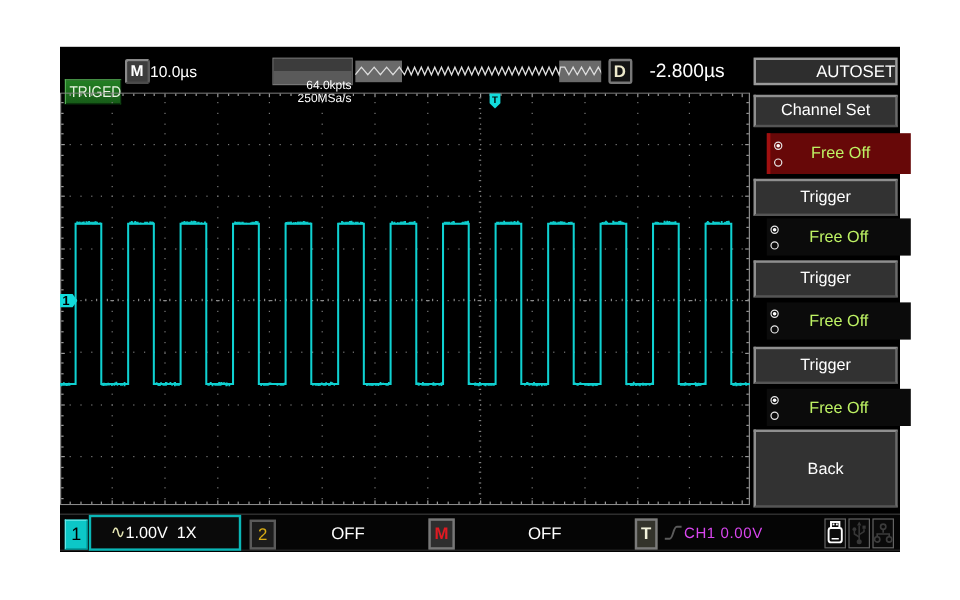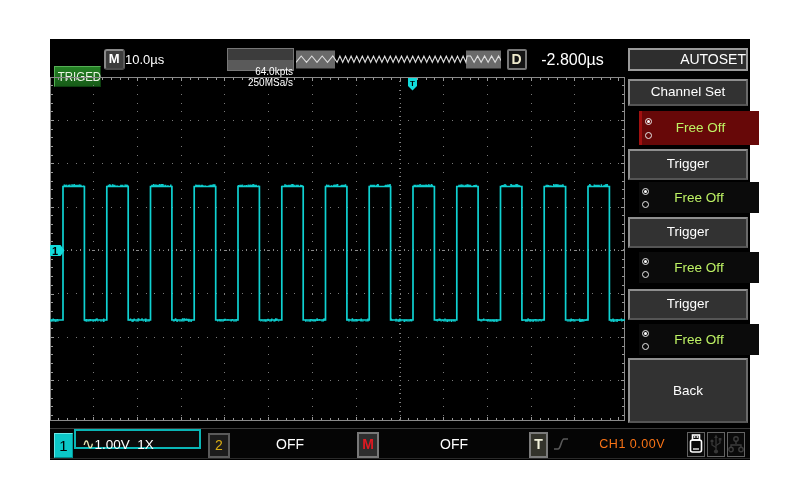--- a/index.html
+++ b/index.html
@@ -15,27 +15,27 @@
 .autoset{left:578px;top:8.5px;width:120px;height:23px;background:#2e2e2e;border:2px solid #9a9a9a;color:#fff;font-size:14px;text-align:right;line-height:18px}
 
 .sbtn{left:578px;width:120px;height:31px;background:#323232;border:2px solid #8f8f8f;border-bottom-color:#555;border-right-color:#6a6a6a;color:#fff;font-size:13.5px;text-align:center;line-height:26px}
 .sopt{left:589px;width:120px;height:31px;background:#0b0b0b;color:#bef264;font-size:13.5px;text-align:center;line-height:31px}
 .sred{background:#670808;border-left:3px solid #a01010;height:34px;line-height:34px}
 .radio{position:absolute;left:3px;width:7px;height:7px;border:1px solid #e8e8e8;border-radius:50%}
 .rdot{position:absolute;left:6px;top:2px;width:3px;height:3px;background:#fff;border-radius:50%}
 
 #bbar{left:0;top:389px;width:700px;height:31px;background:#050505;border-top:1px solid #3a3a3a;border-bottom:1px solid #2a2a2a}
 .c1{left:4px;top:4px;width:19px;height:25px;background:#0cc7c7;border:1px solid #6ae8e8;border-bottom-color:#088;border-right-color:#099;color:#000;font-size:15px;text-align:center;line-height:23px}
-.v1{left:24px;top:0px;width:127px;height:20px;background:#0a0a0a;border:2px solid #0ab6b6;color:#fff;font-size:13.5px;line-height:26px;padding-left:6px}
+.v1{left:24px;top:0px;width:127px;height:30px;background:#0a0a0a;border:2px solid #0ab6b6;color:#fff;font-size:13.5px;line-height:26px;padding-left:16px}
 .c2{left:158px;top:4px;width:22px;height:25px;background:#1c1c1c;border:2px solid #5a5a5a;color:#d8ac14;font-size:14px;text-align:center;line-height:20px}
 .off1{left:180px;top:0;width:120px;height:31px;color:#fff;font-size:14px;text-align:center;line-height:31px}
 .cm{left:307px;top:3px;width:22px;height:26px;background:#2e2e2e;border:2px solid #787878;color:#e01a22;font-size:14px;font-weight:bold;text-align:center;line-height:21px}
 .off2{left:332px;top:0;width:144px;height:31px;color:#fff;font-size:14px;text-align:center;line-height:31px}
 .ct{left:479px;top:3px;width:19px;height:26px;background:#33332b;border:2px solid #7a7a7a;color:#f2f2dc;font-size:14px;font-weight:bold;text-align:center;line-height:21px}
-.ch1{left:502px;top:0;width:113px;height:31px;color:#f97316;font-size:12.5px;text-align:right;line-height:31px;letter-spacing:0.5px}
+.ch1{left:520px;top:0;width:113px;height:31px;color:#d946ef;font-size:12.5px;text-align:left;line-height:31px;letter-spacing:0.5px}
 .icell{top:3px;width:18px;height:25px;background:#0a0a0a;border:1px solid #636363}
 </style></head>
 <body>
 <div id="screen" class="abs">
 
   <div class="abs triged"><span style="display:inline-block;transform:scale(0.88,1);transform-origin:48% 50%;font-size:13px">TRIGED</span></div>
   <div class="abs mbox">M</div>
   <div class="abs tdiv">10.0µs</div>
   <div class="abs kpts">64.0kpts<br>250MSa/s</div>
   <div class="abs zig"><svg width="205" height="22">

